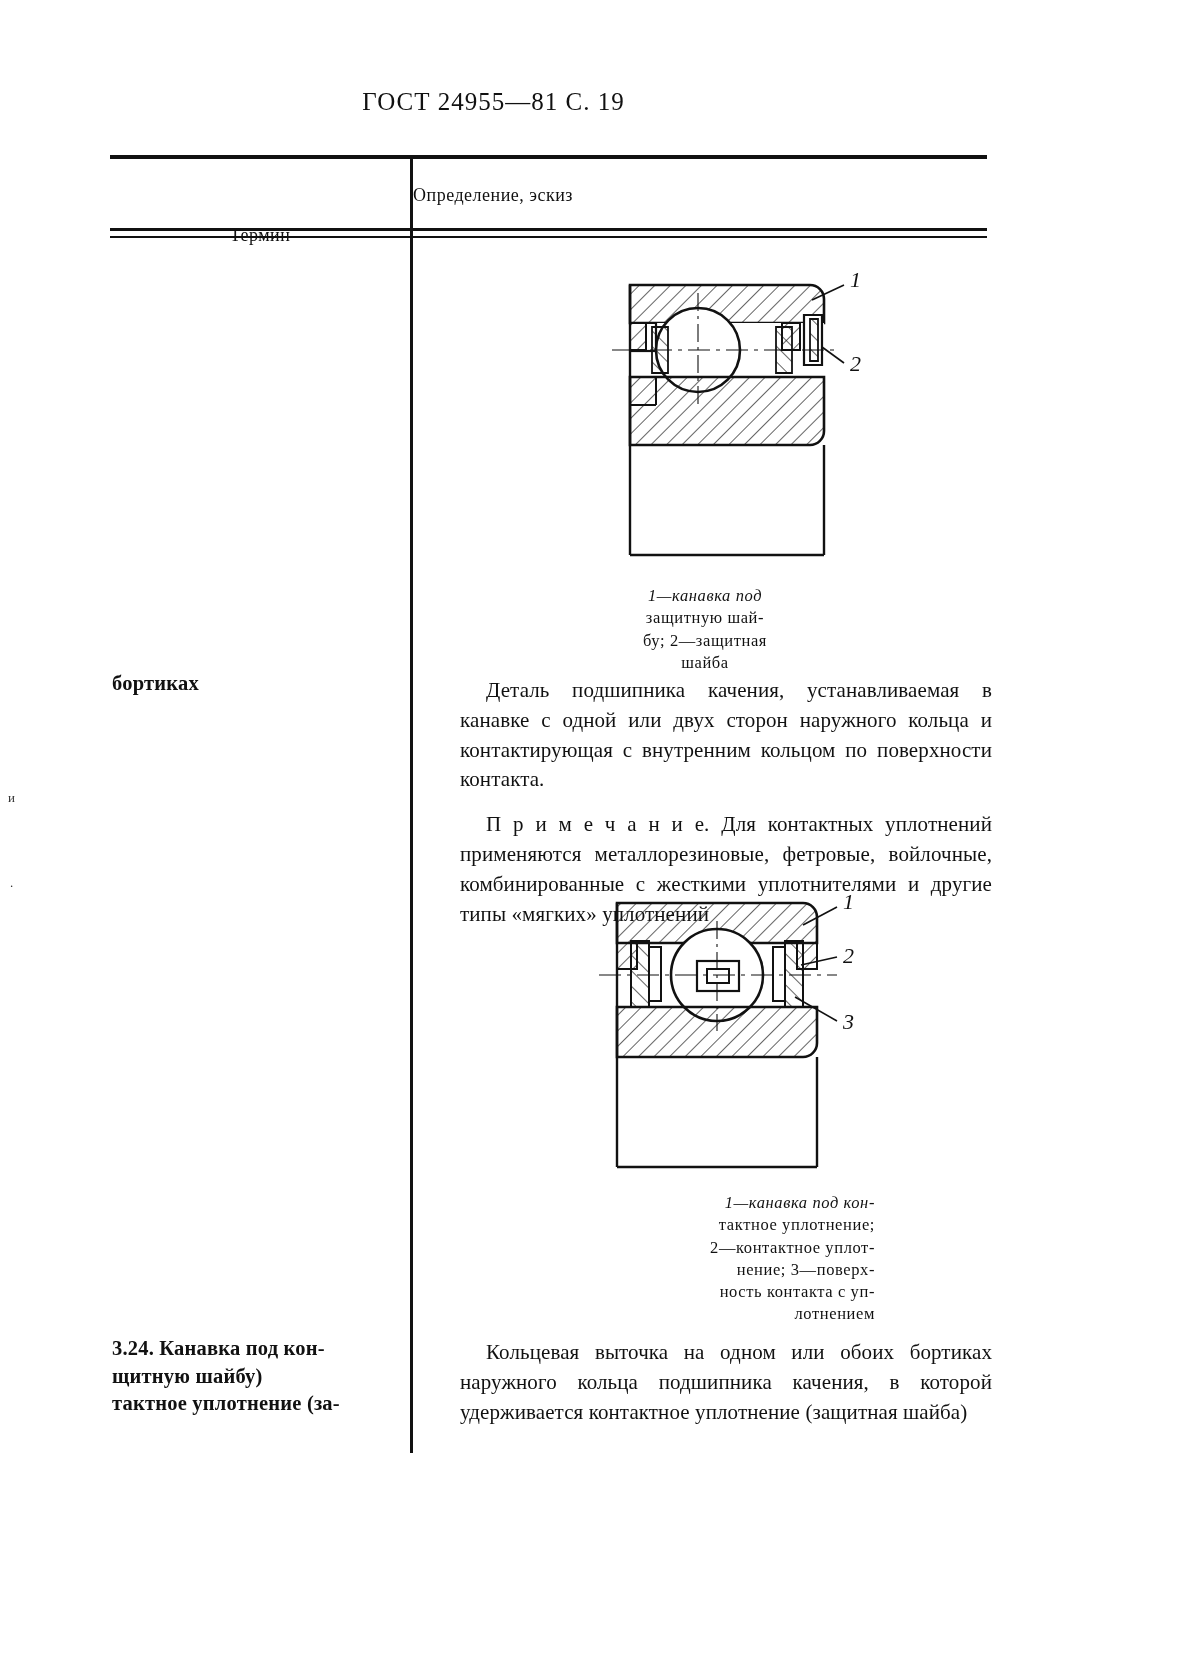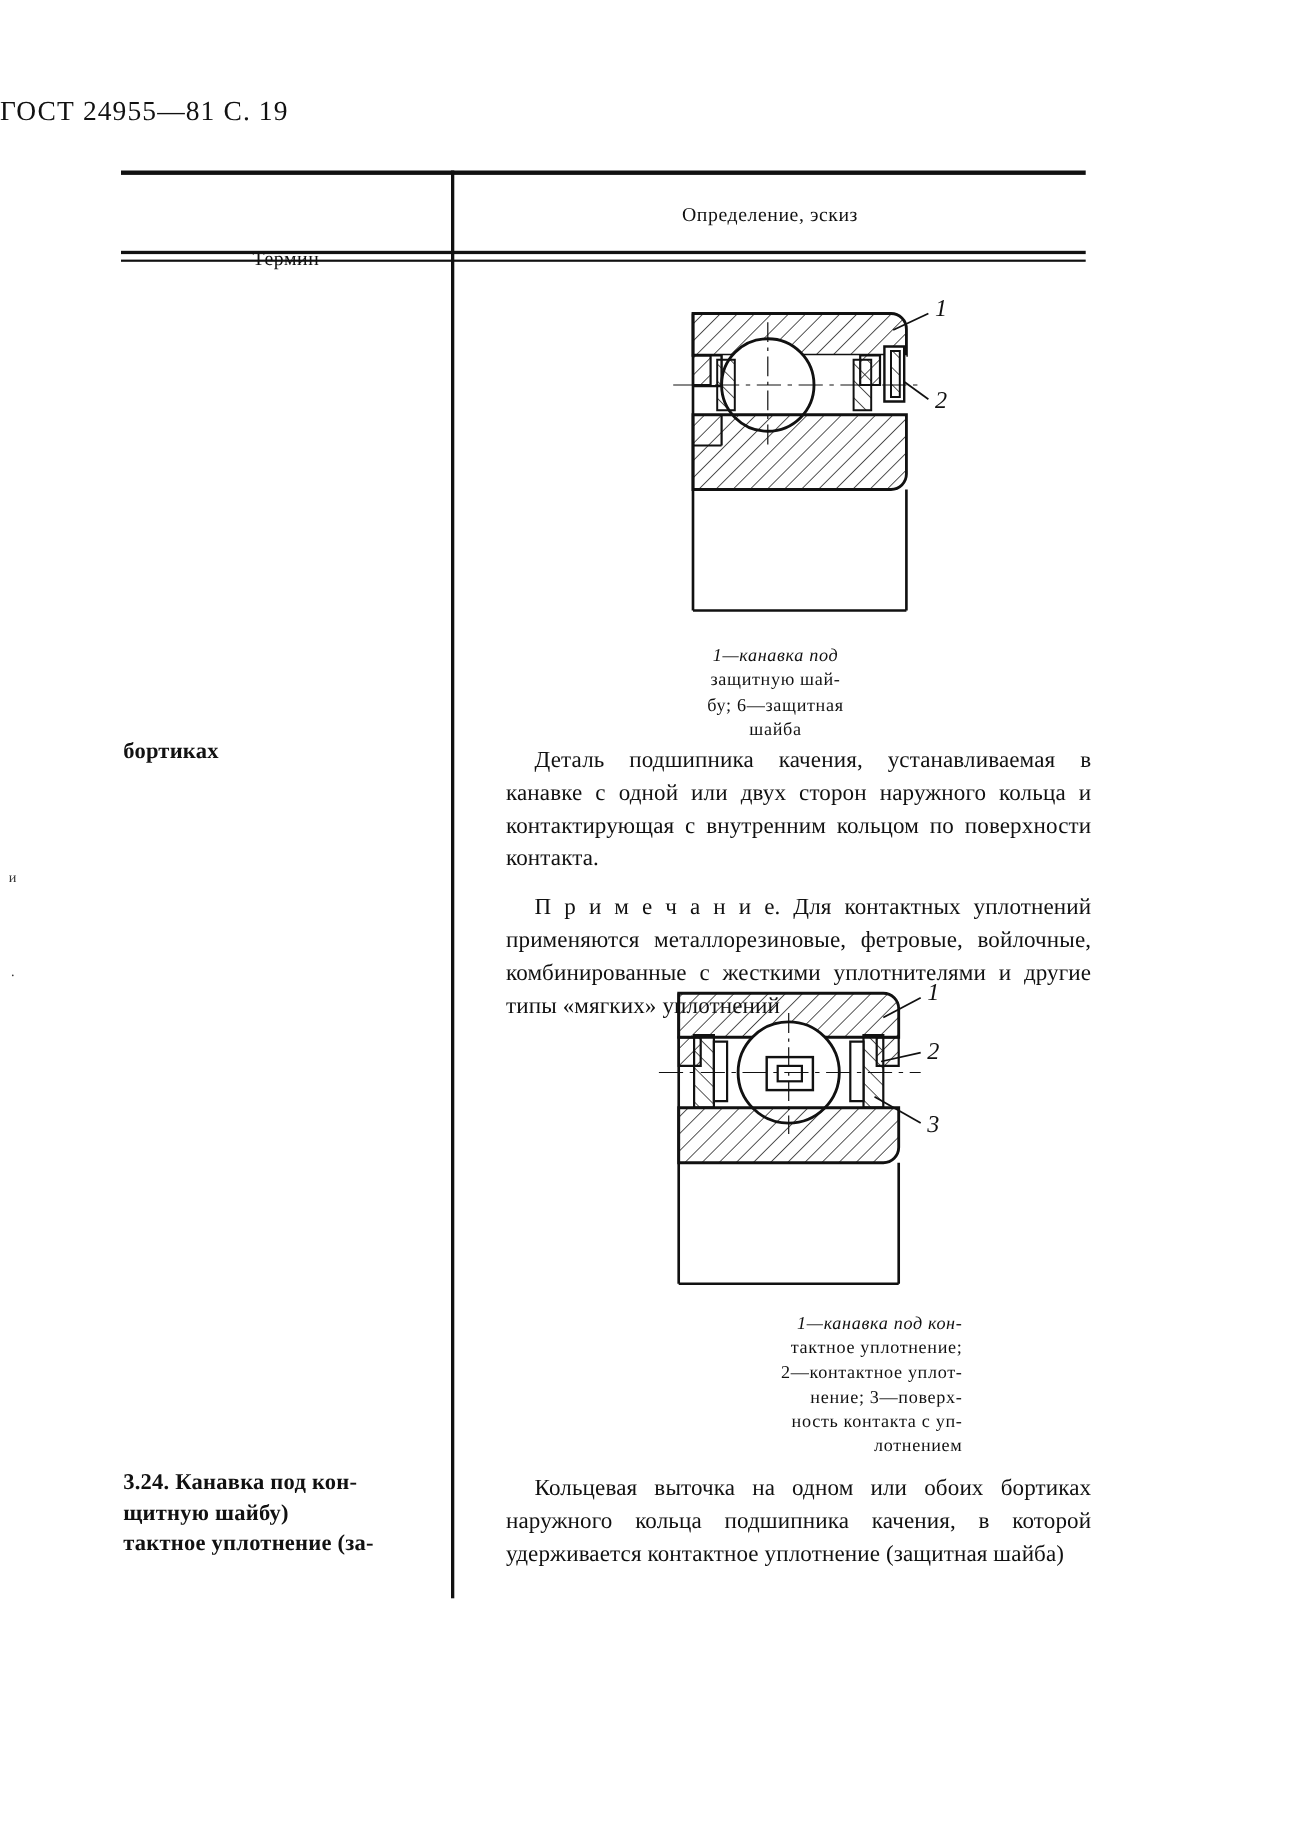--- a/index.html
+++ b/index.html
@@ -20,21 +20,21 @@
     left: 0; top: 0;
     width: 1187px;
     height: 1679px;
   }
   
   .header {
     position: absolute;
     left: 0;
     top: 88px;
     width: 1187px;
-    text-align: left;
+    text-align: center;
     padding-right: 200px;
     box-sizing: border-box;
     font-size: 25px;
     letter-spacing: 1px;
     font-family: "Liberation Serif", serif;
   }
   .header .gost {
     font-weight: normal;
   }
   
@@ -79,21 +79,20 @@
     text-align: center;
     font-size: 18px;
     letter-spacing: 0.5px;
     margin-top: 40px;
   }
   .col-head-def {
     position: absolute;
     left: 413px;
     top: 185px;
     width: 574px;
-    text-align: center;
     font-size: 18px;
     letter-spacing: 0.5px;
   }
   
   .term {
     position: absolute;
     width: 290px;
     left: 112px;
     font-size: 20.5px;
     font-weight: bold;
@@ -207,21 +206,21 @@
       <line x1="252" y1="45" x2="284" y2="30" stroke="#111" stroke-width="1.6"></line>
       <text x="290" y="32" font-family="'Liberation Serif',serif" font-size="22" font-style="italic" fill="#111">1</text>
       <line x1="262" y1="92" x2="284" y2="108" stroke="#111" stroke-width="1.6"></line>
       <text x="290" y="116" font-family="'Liberation Serif',serif" font-size="22" font-style="italic" fill="#111">2</text>
     </svg>
   </div>
 
   <div class="caption cap1">
     <div><i>1—канавка под</i></div>
     <div>защитную шай-</div>
-    <div>бу; 6—защитная</div>
+    <div>бу; 2—защитная</div>
     <div>шайба</div>
   </div>
 
   <div class="term t1">
     <div>бортиках</div>
   </div>
 
   <div class="def d1">
     <p class="ind">Деталь подшипника качения, устанавливаемая в канавке с одной или двух сторон  наружного кольца и контактирующая с внутренним кольцом по поверхности контакта.</p>
     <p class="ind gap">П р и м е ч а н и е.  Для контактных уплотнений применяются металлорезиновые, фетровые, войлочные, комбинированные с жесткими уплотнителями и другие типы «мягких» уплотнений</p>

